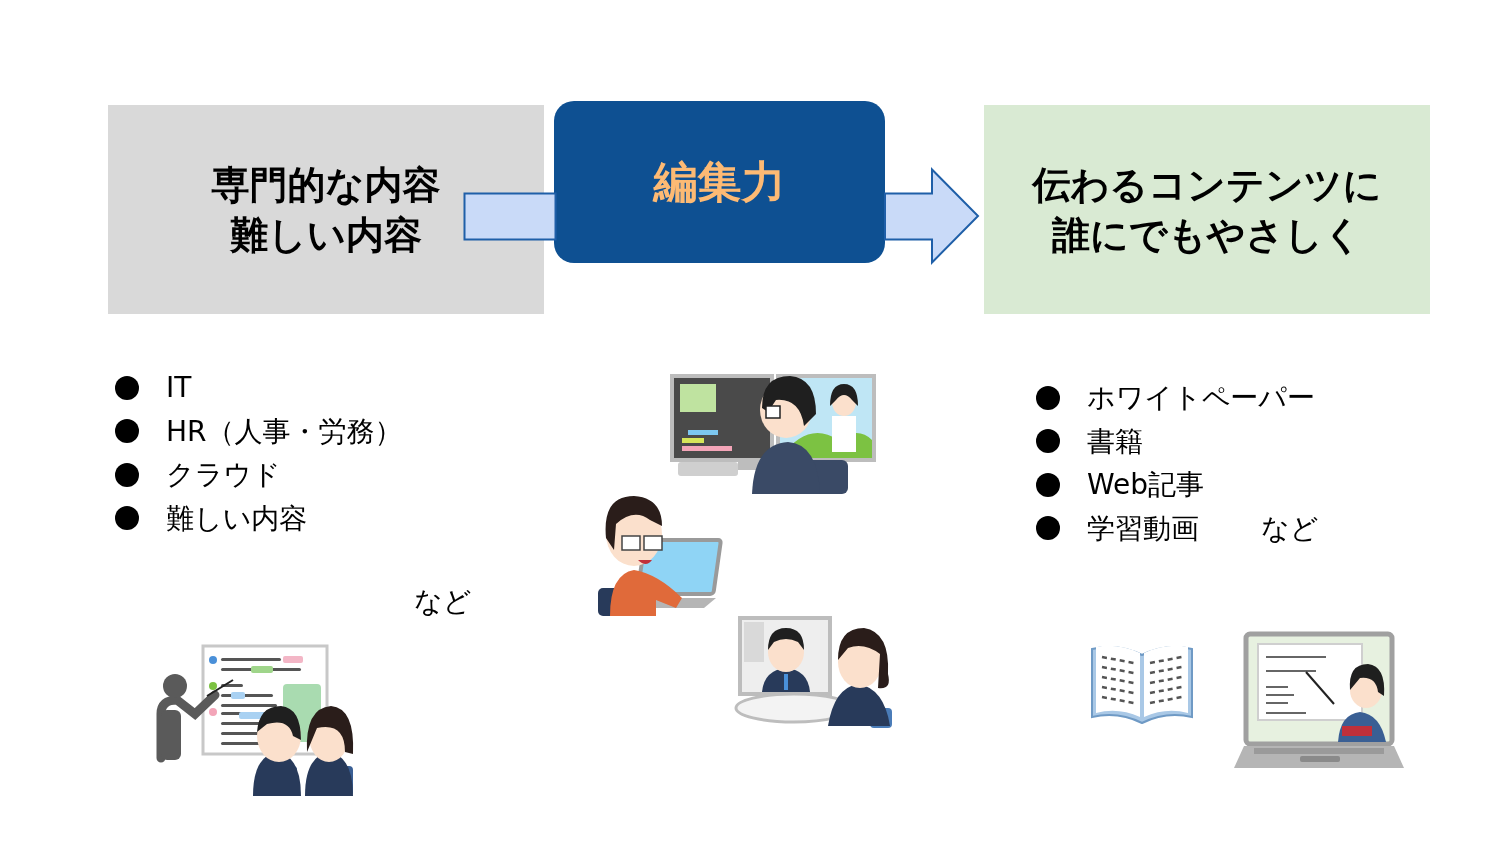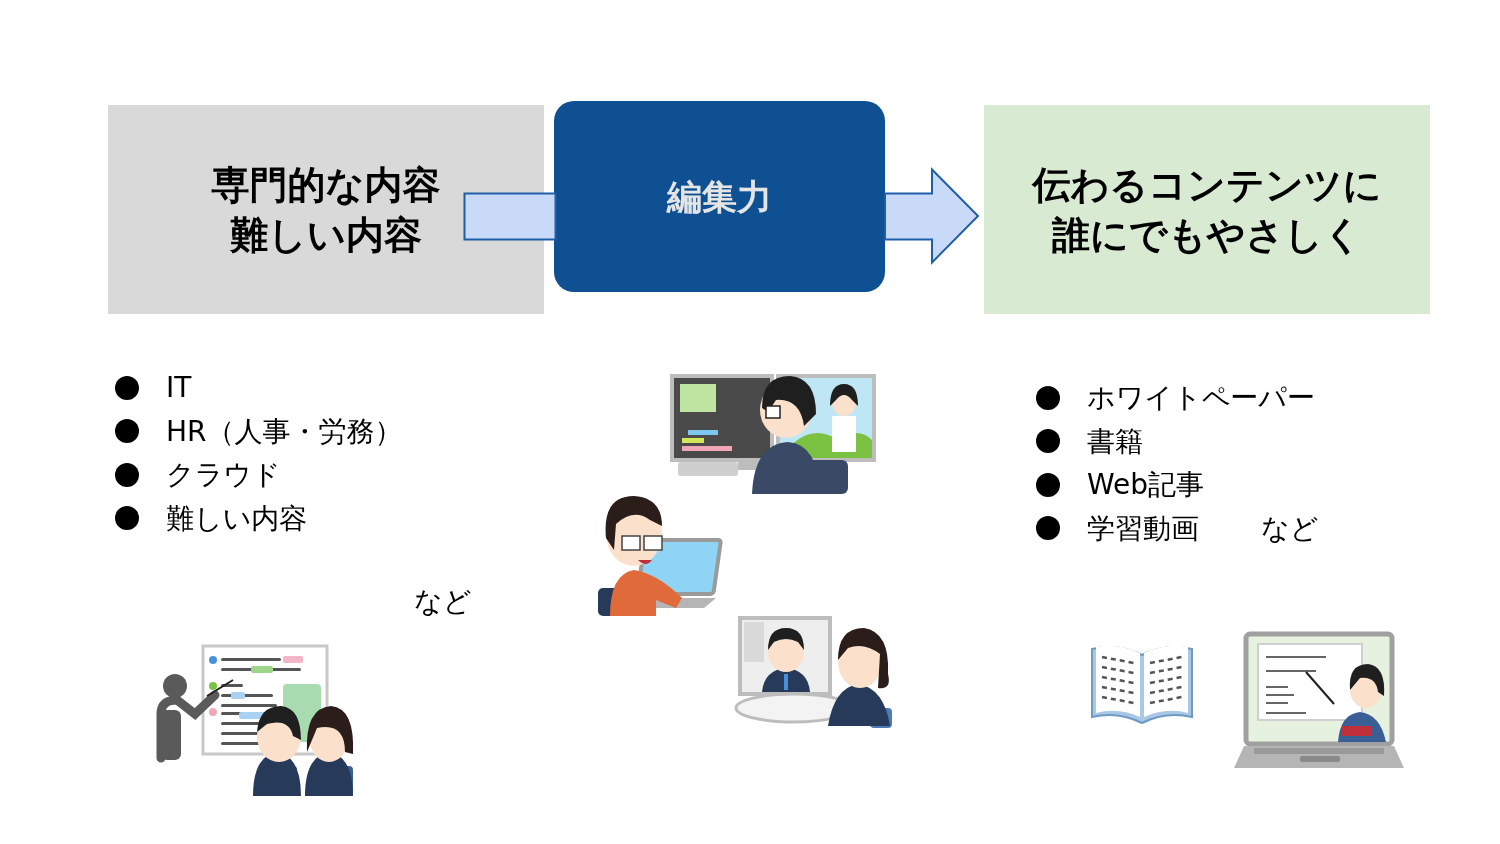--- a/index.html
+++ b/index.html
@@ -1,22 +1,22 @@
 <!DOCTYPE html>
 <html><head>
 <meta charset="utf-8">
 <style>
   html, body { margin:0; padding:0; background:#ffffff; }
   body { width:1500px; height:844px; position:relative; overflow:hidden;
          font-family:"DejaVu Sans", "Liberation Sans", sans-serif; color:#000; }
   .box { position:absolute; display:flex; align-items:center; justify-content:center;
          text-align:center; font-weight:bold; font-size:38px; line-height:50px; }
   #box-left { left:84px; top:105px; width:436px; height:209px; background:#d9d9d9;margin-left:24px; }
-  #box-mid { left:554px; top:101px; width:331px; height:191px; background:#0e5092;
-             border-radius:20px; color:#e5e5e5; font-size:35px; }
+  #box-mid { left:554px; top:101px; width:331px; height:162px; background:#0e5092;
+             border-radius:20px; color:#fdba74; font-size:44px; }
   #box-right { left:984px; top:105px; width:446px; height:209px; background:#d9ead3; }
   .box .line { display:block; }
   svg.arrows { position:absolute; left:0; top:0; width:1500px; height:844px; pointer-events:none; }
   .list { position:absolute; font-size:28px; line-height:43.5px; }
   .list .item { display:flex; align-items:center; white-space:nowrap; }
   .list .bullet { display:inline-block; width:24px; height:24px; border-radius:50%;
                   background:#000; margin-right:27px; flex:none; }
   #list-left { left:115px; top:366px; }
   #list-right { left:1036px; top:376px; }
   #etc-left { position:absolute; left:414px; top:583px; font-size:28px; }

